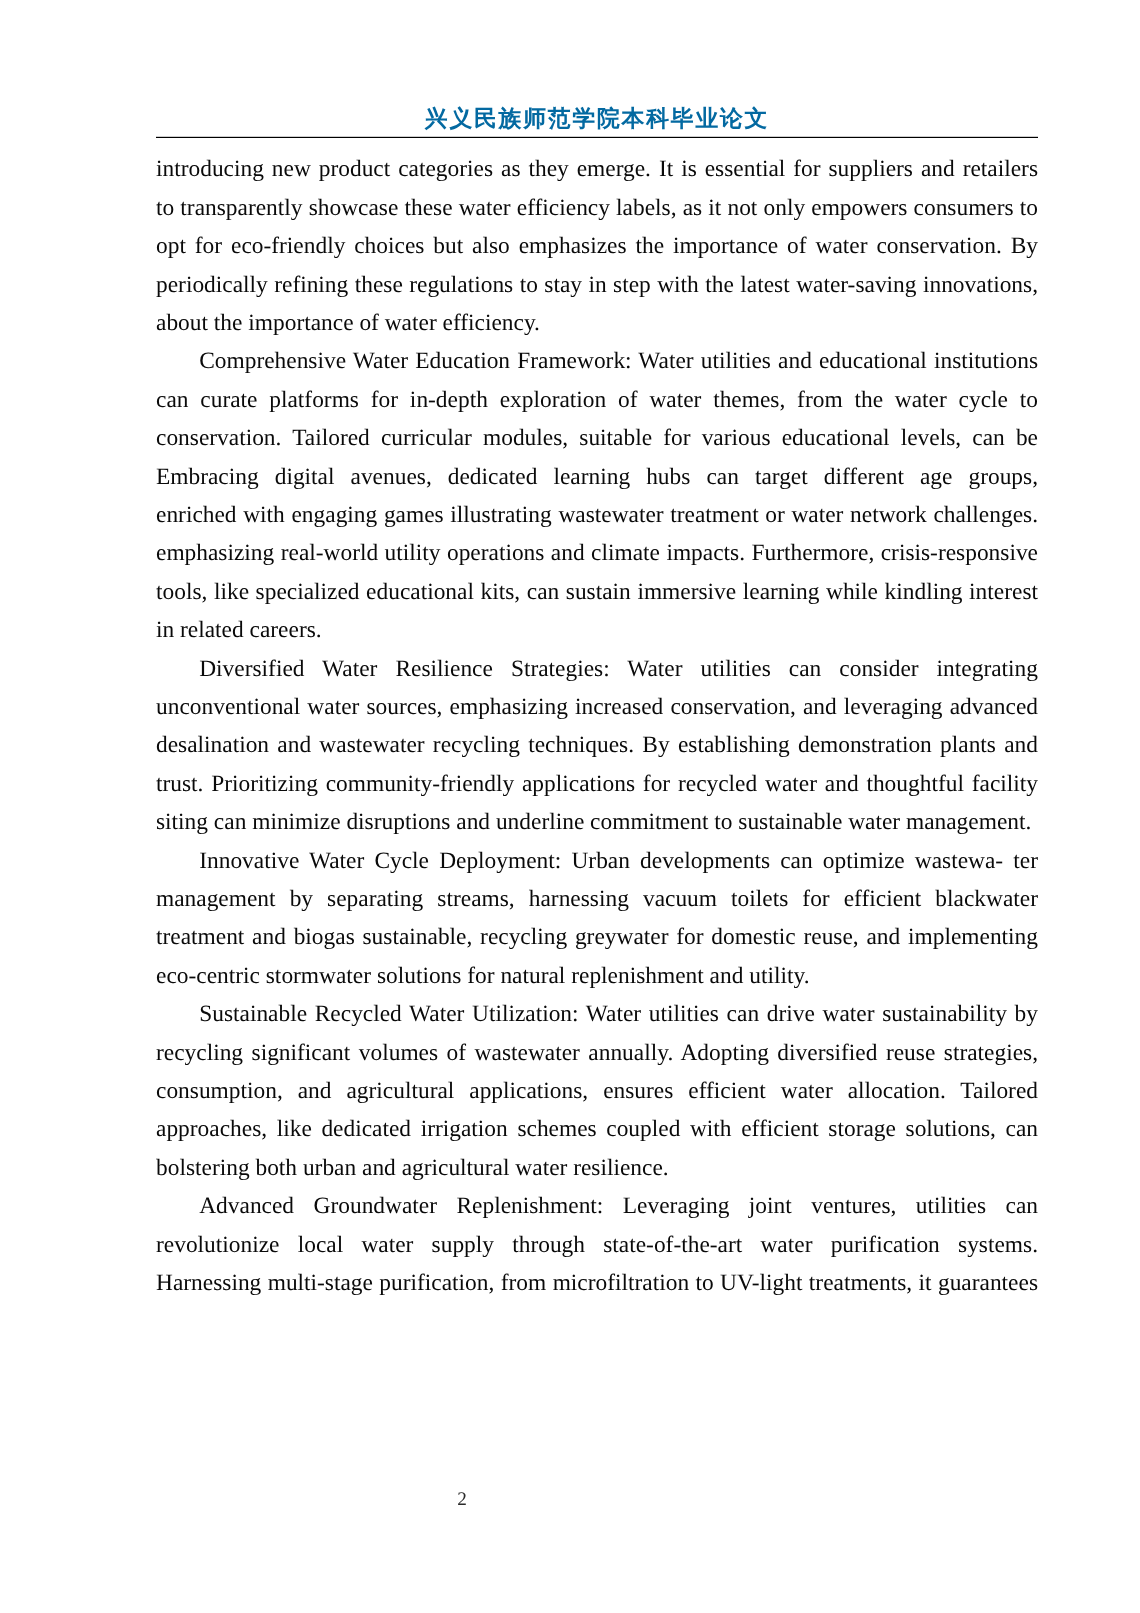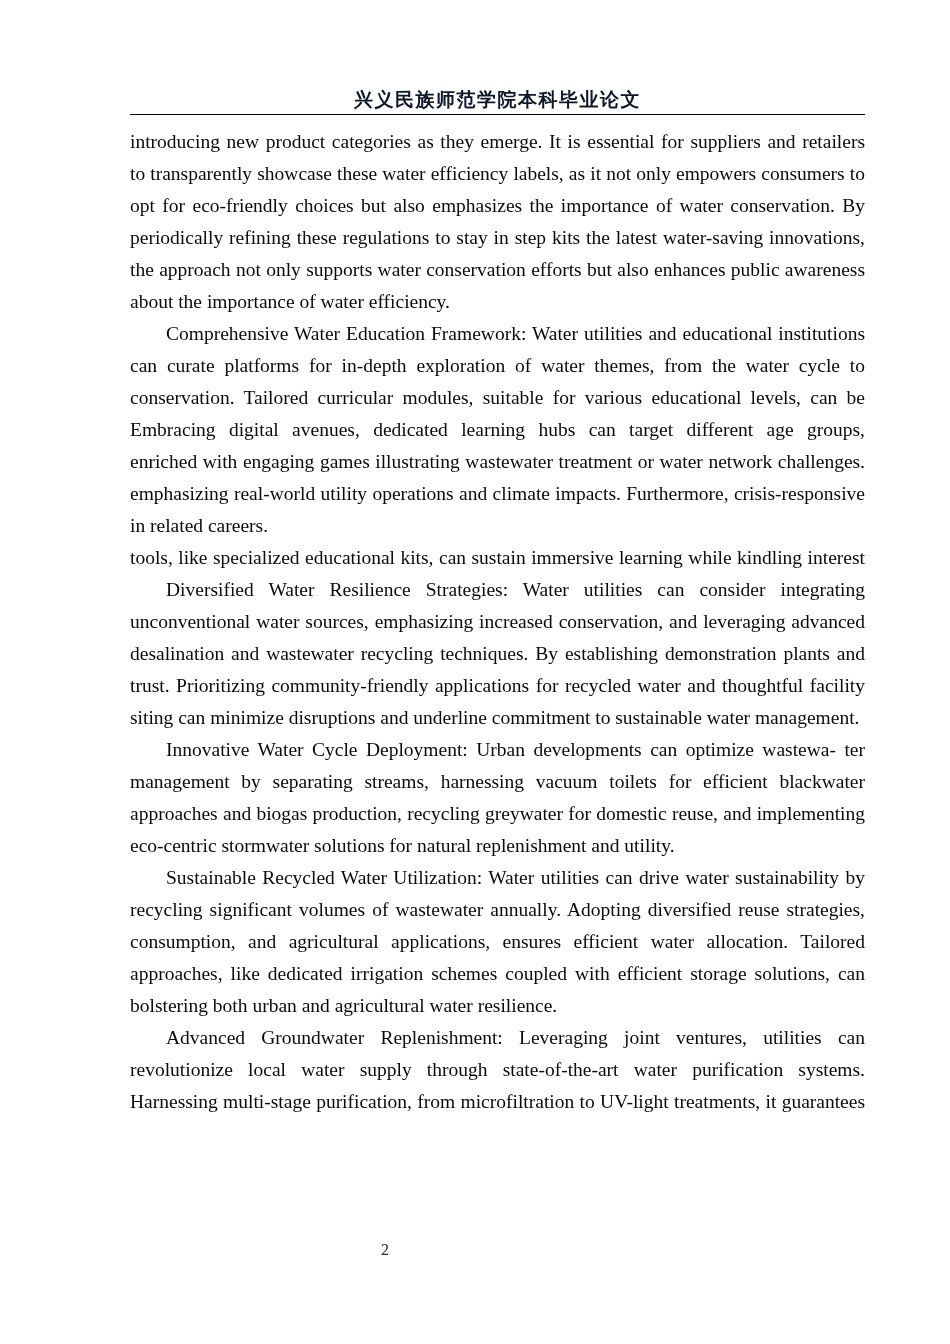--- a/index.html
+++ b/index.html
@@ -32,21 +32,21 @@
     top: 88px;
     width: 735px;
   }
   .header-title {
     text-align: center;
     font-family: "Liberation Serif", "DejaVu Serif", serif;
     font-weight: bold;
     font-size: 19px;
     letter-spacing: 1.5px;
     line-height: 24px;
-    color: #0f172a;
+    color: #0369a1;
     white-space: nowrap;
   }
   .header-rule {
     margin-top: 2px;
     border-top: 1.6px solid #000000;
     width: 735px;
     height: 0;
   }
 
   
@@ -109,45 +109,44 @@
   <div class="header">
     <div class="header-title">兴义民族师范学院本科毕业论文</div>
     <div class="header-rule"></div>
   </div>
 
   <div class="body-block" id="body-block">
       <div class="para">
         <div class="line just">introducing new product categories as they emerge. It is essential for  suppliers and retailers</div>
         <div class="line just">to transparently showcase these water efficiency labels, as it  not only empowers consumers to</div>
         <div class="line just">opt for eco-friendly choices but also emphasizes  the importance of water conservation. By</div>
-        <div class="line just">periodically refining these regulations to  stay in step kits the latest water-saving innovations,</div>
-        <div class="line just">the approach not only supports  water conservation efforts but also enhances public awareness</div>
+        <div class="line just">periodically refining these regulations to  stay in step with the latest water-saving innovations,</div>
         <div class="line last">about the importance of water efficiency.</div>
       </div>
       <div class="para">
         <div class="line just indent">Comprehensive Water Education Framework: Water utilities and educational institutions</div>
         <div class="line just">can curate platforms for in-depth exploration of water themes, from the  water cycle to</div>
         <div class="line just">conservation. Tailored curricular modules, suitable for various educational levels, can be</div>
         <div class="line just">Embracing digital avenues, dedicated  learning hubs can target different age groups,</div>
         <div class="line just">enriched with engaging games illustrating wastewater  treatment or water network challenges.</div>
         <div class="line just">emphasizing real-world utility operations and climate impacts. Furthermore, crisis-responsive</div>
+        <div class="line just">tools, like specialized educational kits, can sustain immersive learning while kindling interest</div>
         <div class="line last">in  related careers.</div>
-        <div class="line just">tools, like specialized educational kits, can sustain immersive learning while kindling interest</div>
       </div>
       <div class="para">
         <div class="line just indent">Diversified Water Resilience Strategies: Water utilities can consider integrating</div>
         <div class="line just">unconventional water sources, emphasizing increased conservation, and leveraging advanced</div>
         <div class="line just">desalination and wastewater recycling techniques. By establishing  demonstration plants and</div>
         <div class="line just">trust. Prioritizing community-friendly applications for recycled water and thoughtful facility</div>
         <div class="line last">siting can minimize disruptions  and underline commitment to sustainable water management.</div>
       </div>
       <div class="para">
         <div class="line just indent">Innovative Water Cycle Deployment: Urban developments can optimize wastewa- ter</div>
         <div class="line just">management by separating streams, harnessing vacuum toilets for efficient blackwater</div>
-        <div class="line just">approaches and biogas production, recycling greywater for domestic  reuse, and implementing</div>
+        <div class="line just">treatment and biogas sustainable, recycling greywater for domestic  reuse, and implementing</div>
         <div class="line last">eco-centric stormwater solutions for natural replenishment and utility.</div>
       </div>
       <div class="para">
         <div class="line just indent">Sustainable Recycled Water Utilization: Water utilities can drive water sustainability by</div>
         <div class="line just">recycling significant volumes of wastewater annually. Adopting diversified  reuse strategies,</div>
         <div class="line just">consumption, and agricultural applications, ensures efficient water allocation. Tailored</div>
         <div class="line just">approaches, like dedicated irrigation schemes  coupled with efficient storage solutions, can</div>
         <div class="line last">bolstering both urban and agricultural water resilience.</div>
       </div>
       <div class="para">

